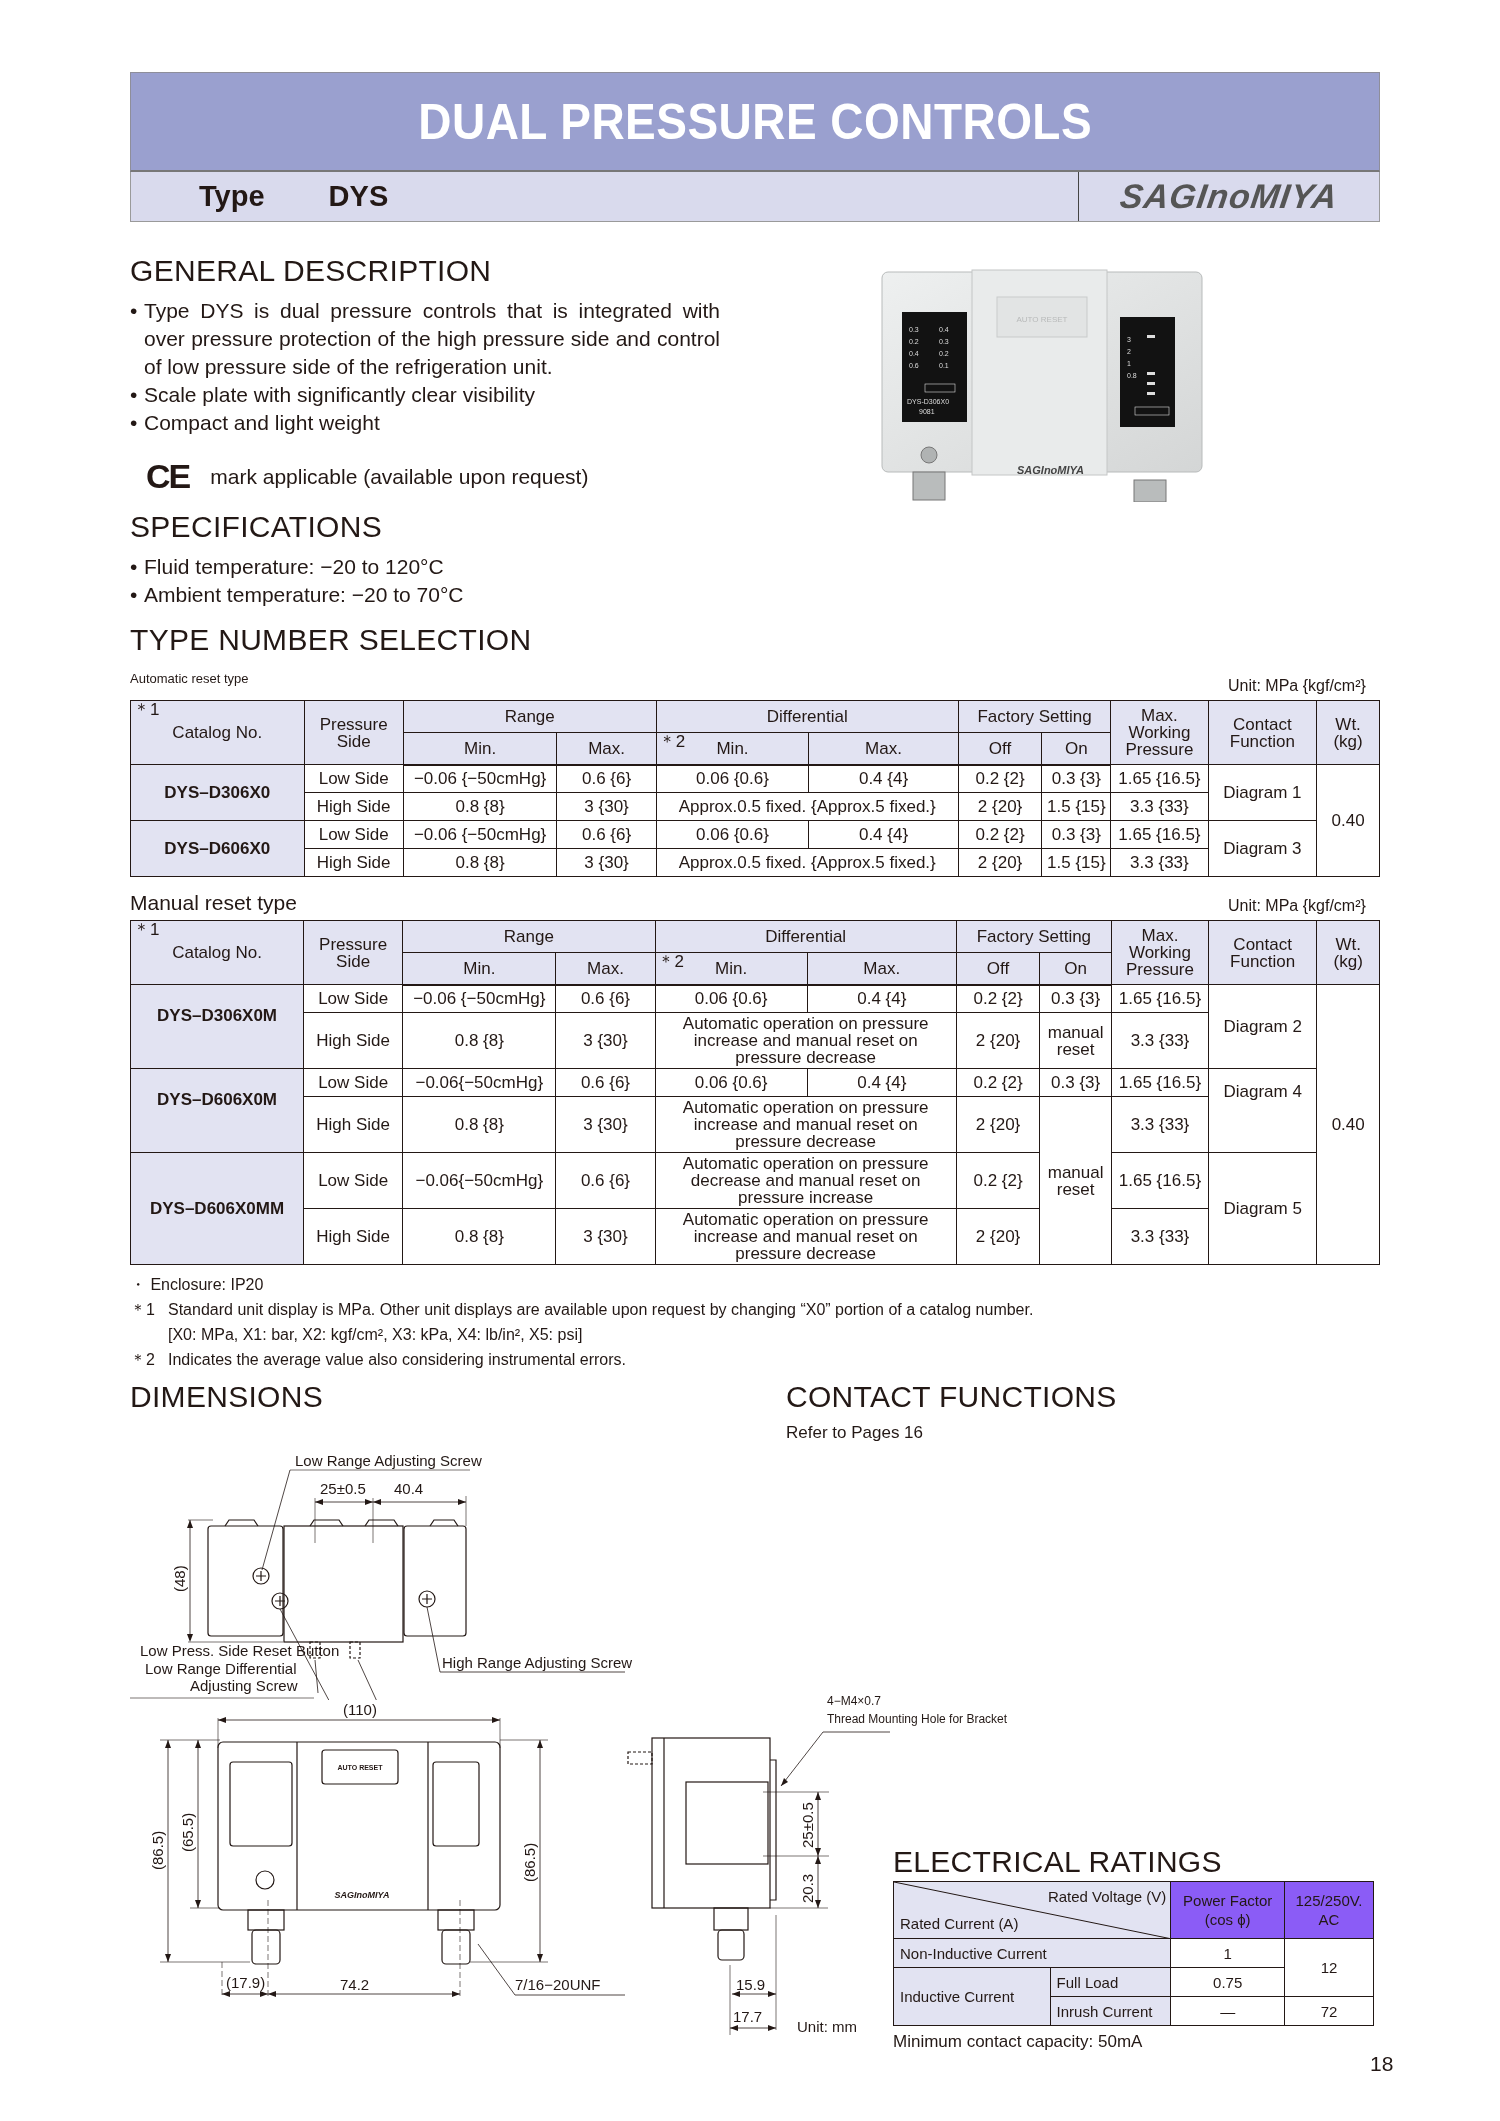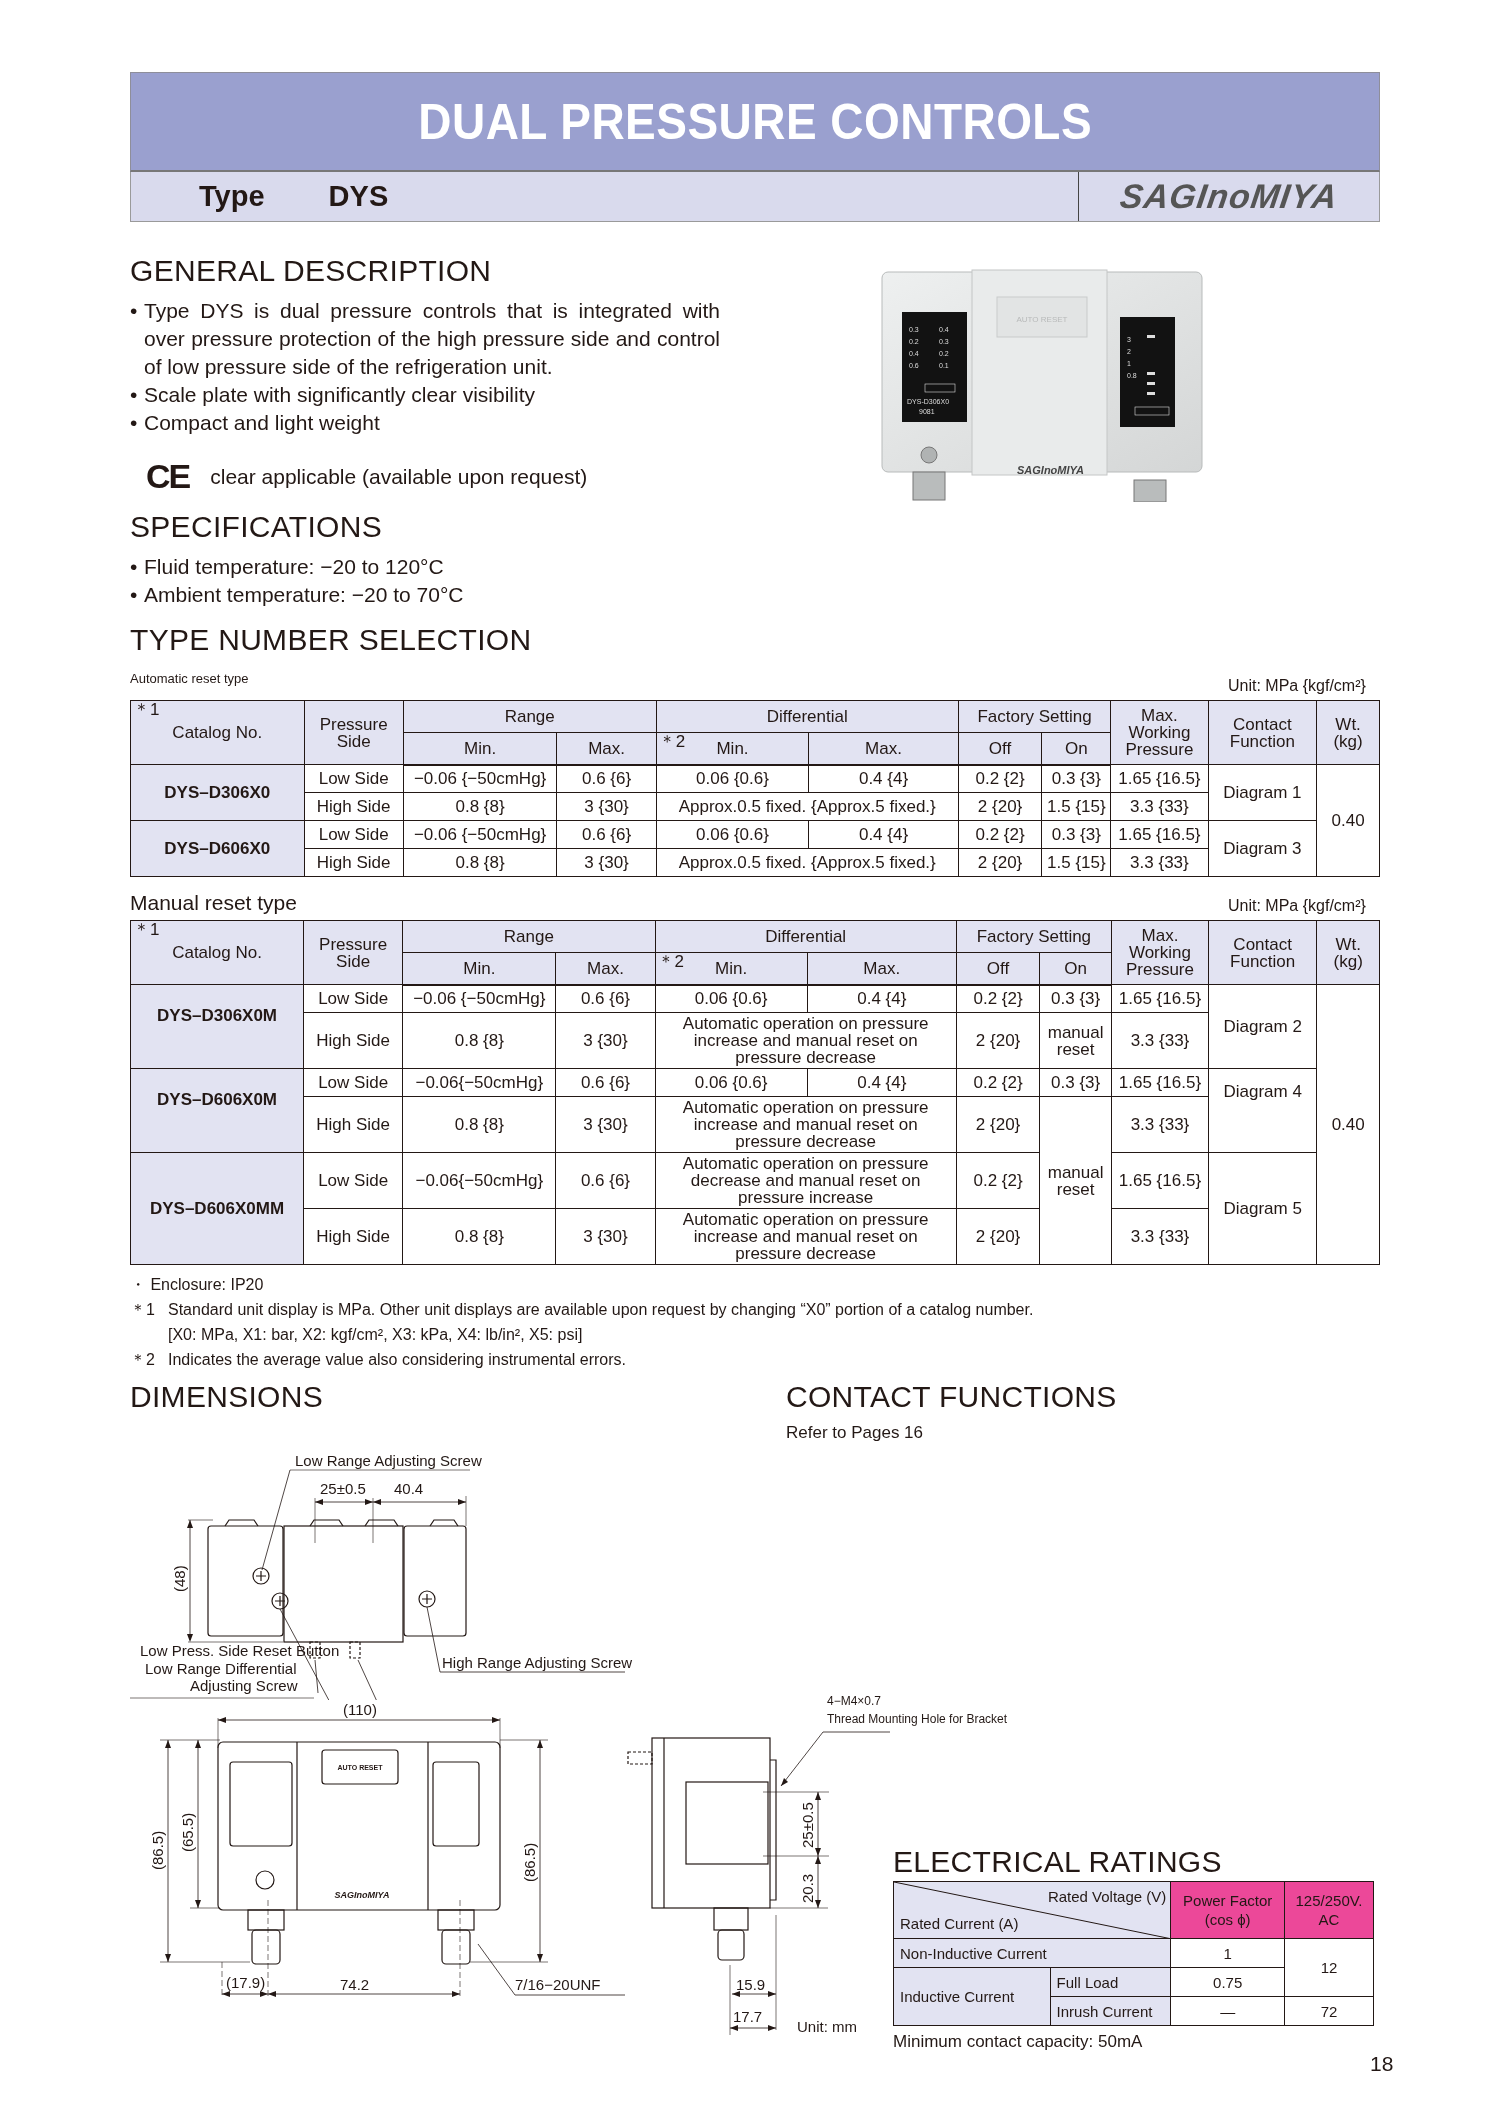--- a/index.html
+++ b/index.html
@@ -30,21 +30,21 @@
   .unit-note { font-size: 16px; }
   .cell-rel { position: relative; }
   .small-note { font-size: 16px; line-height: 25px; }
   
   svg text { font-family: "Liberation Sans", sans-serif; }
   
   table.elec { border-collapse: collapse; position: absolute; font-size: 15px; }
   table.elec td { border: 1.5px solid #231815; height: 29px; padding: 0 6px; }
   table.elec .lbl { background: #e2e3f2; text-align: left; }
   table.elec .val { text-align: center; }
-  table.elec .hd { background: #ec4899; text-align: center; line-height: 19px; }
+  table.elec .hd { background: #8b5cf6; text-align: center; line-height: 19px; }
 </style>
 </head>
 <body>
 
 <div class="abs hdr-top">
   <span class="hdr-title">DUAL PRESSURE CONTROLS</span>
 </div>
 <div class="abs hdr-bottom">
   <div class="hdr-type">
     <span>Type </span>&nbsp;<span>DYS</span>
@@ -52,21 +52,21 @@
   <div class="hdr-logo">SAGInoMIYA</div>
 </div>
 
 <div class="abs h2" style="left:130px; top:254px;">GENERAL DESCRIPTION</div>
 <div class="abs body-txt" style="left:130px; top:297px; width:590px;">
   <div class="bullet just">Type DYS is dual pressure controls that is integrated with over pressure protection of the high pressure side and control of low pressure side of the refrigeration unit.</div>
   <div class="bullet">Scale plate with significantly clear visibility</div>
   <div class="bullet">Compact and light weight</div>
 </div>
 <div class="abs body-txt" style="left:146px; top:462px;">
-  <span class="ce">CE</span><span>clear applicable (available upon request)</span>
+  <span class="ce">CE</span><span>mark applicable (available upon request)</span>
 </div>
 
 <div class="abs photo">
   <svg width="340" height="240" viewBox="0 0 340 240">
     <defs>
       <linearGradient id="bodyg" x1="0" y1="0" x2="1" y2="1">
         <stop offset="0" stop-color="#eef0f0"></stop>
           <stop offset="1" stop-color="#d4d6d6"></stop>
       </linearGradient>
     </defs>

